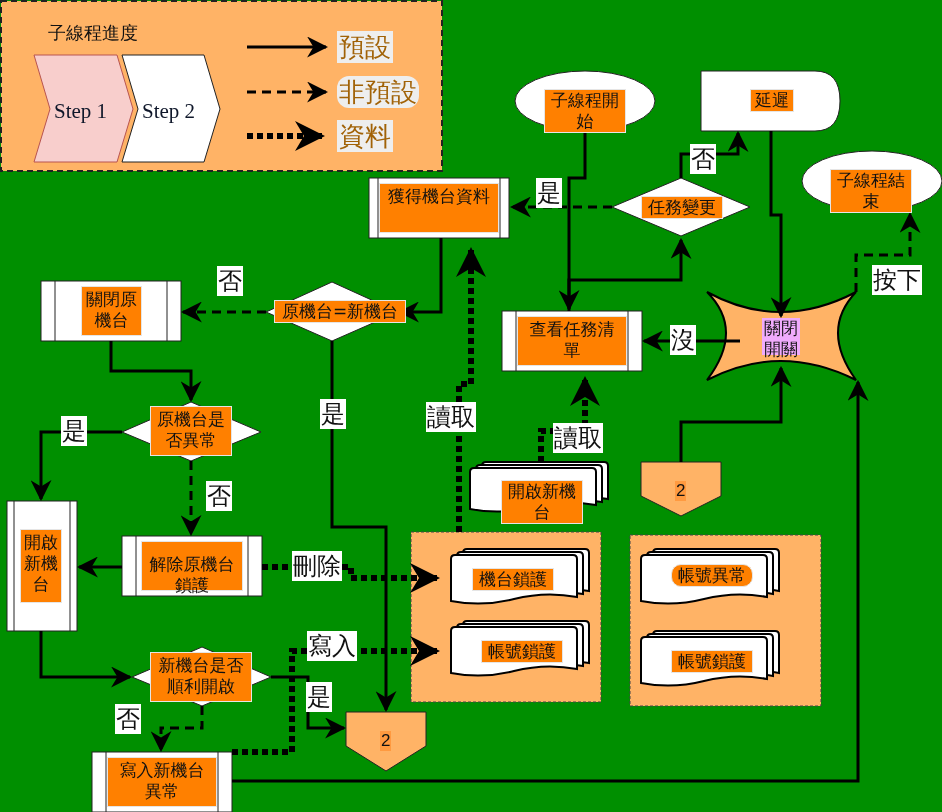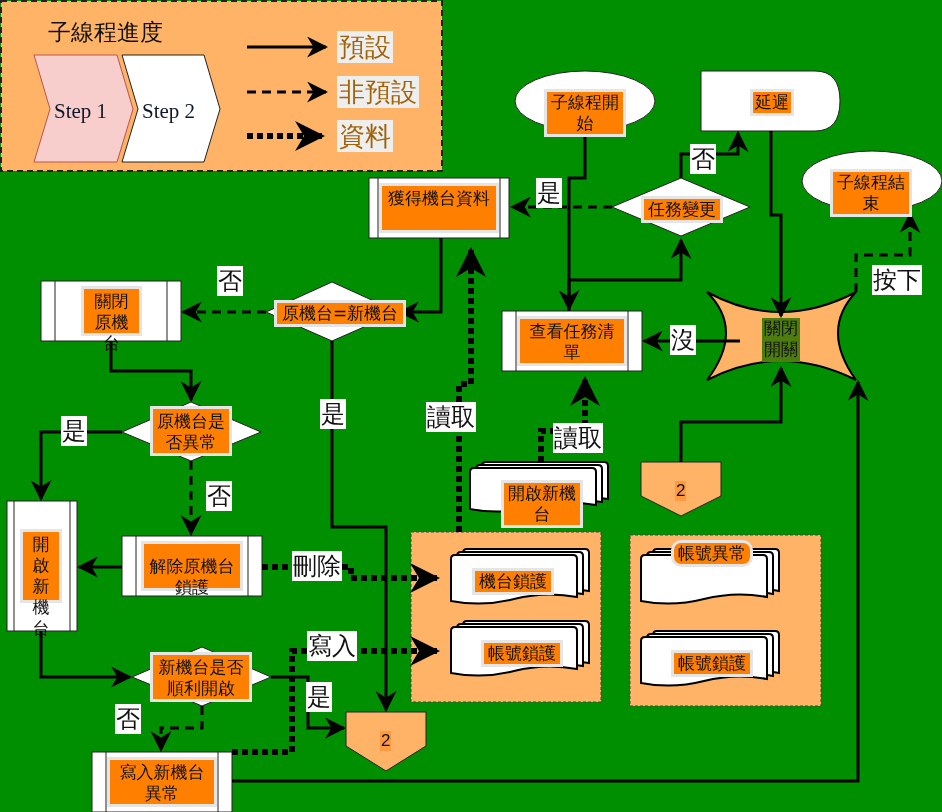--- a/index.html
+++ b/index.html
@@ -1,24 +1,24 @@
 <!DOCTYPE html>
 <html><head>
 <meta charset="utf-8">
 <style>
   html, body { margin:0; padding:0; }
   body { width:942px; height:812px; background:#008f00; position:relative; overflow:hidden;
          font-family:"DejaVu Sans", sans-serif; }
   svg#diagram { position:absolute; left:0; top:0; }
   .lbl { position:absolute; background:#fff; color:#111; font-family:"DejaVu Sans", sans-serif;
          font-size:24px; line-height:30px; padding:0 1px; white-space:nowrap; }
-  .box-text { position:absolute; background:#ff8000; border:3px solid #e5e5e5; color:#111;
+  .box-text { position:absolute; background:#ff8000; border:1px solid #e5e5e5; color:#111;
               font-size:17px; line-height:21px; text-align:center; box-sizing:border-box; }
   .legend-text { position:absolute; background:#eee; color:#a16207; font-size:26px; line-height:32px; padding:0 2px; }
-  .legend-title { position:absolute; color:#111; font-size:23px; line-height:32px;font-family:Liberation Serif, serif; }
+  .legend-title { position:absolute; color:#111; font-size:18px; line-height:32px; }
   .step-text { position:absolute; font-family:Liberation Serif, serif; font-size:21px; color:#0f172a; }
   .conn-text { position:absolute; background:#ff9a40; font-family:"Liberation Sans", sans-serif; font-size:17px; color:#111; padding:0 1px; }
 </style>
 </head>
 <body>
 
 <svg id="diagram" width="942" height="812" viewBox="0 0 942 812">
   <defs>
     <marker id="ah" viewBox="0 0 10 10" refX="9" refY="5" markerWidth="7" markerHeight="7" orient="auto-start-reverse">
       <path d="M0,0 L10,5 L0,10 L3,5 z" fill="#000"></path>
@@ -169,43 +169,43 @@
     <polyline points="541,462 541,431 585,431 585,379" marker-end="url(#ahb)"></polyline>
     <polyline points="262,567 351,567 351,578 437,578" marker-end="url(#ahb)"></polyline>
     <polyline points="232,752 292,752 292,651 437,651" marker-end="url(#ahb)"></polyline>
   </g>
 </svg>
 
 <div class="legend-title" style="left:48px;top:17px;">子線程進度</div>
 <div class="step-text" style="left:54px;top:99px;">Step 1</div>
 <div class="step-text" style="left:142px;top:99px;">Step 2</div>
 <div class="legend-text" style="left:337px;top:31px;">預設</div>
-<div class="legend-text" style="left:337px;top:76px;">非預設</div>
+<div class="legend-text" style="left:337px;top:76px;border-radius:12px;">非預設</div>
 <div class="legend-text" style="left:337px;top:120px;">資料</div>
 
 <div class="box-text" style="left:544px;top:89px;width:82px;">子線程開始</div>
 <div class="box-text" style="left:750px;top:89px;width:44px;">延遲</div>
 <div class="box-text" style="left:830px;top:169px;width:82px;">子線程結束</div>
 <div class="box-text" style="left:641px;top:196px;width:82px;">任務變更</div>
 <div class="box-text" style="left:379px;top:183px;width:120px;height:50px;padding:2px 6px;">獲得機台資料</div>
 <div class="box-text" style="left:517px;top:316px;width:110px;height:50px;padding:2px 4px;">查看任務清單</div>
-<div class="box-text" style="left:762px;top:318px;width:38px;height:44px;background:#4d7c0f;border:none;">關閉開關</div>
+<div class="box-text" style="left:762px;top:318px;width:38px;height:37px;background:#f0abfc;border:none;">關閉開關</div>
 <div class="box-text" style="left:266px;top:300px;width:132px;margin-left:8px;">原機台=新機台</div>
 <div class="box-text" style="left:81px;top:286px;width:61px;height:50px;padding:2px 4px;">關閉原機台</div>
 <div class="box-text" style="left:150px;top:406px;width:82px;height:50px;padding:2px 4px;">原機台是否異常</div>
 <div class="box-text" style="left:20px;top:529px;width:42px;height:74px;padding:2px 3px;">開啟新機台</div>
 <div class="box-text" style="left:141px;top:541px;width:102px;height:50px;padding:12px 5px;">解除原機台鎖護</div>
 <div class="box-text" style="left:150px;top:652px;width:102px;height:50px;padding:2px 5px;">新機台是否順利開啟</div>
 <div class="box-text" style="left:107px;top:757px;width:110px;height:50px;padding:2px 5px;">寫入新機台異常</div>
 <div class="box-text" style="left:501px;top:480px;width:82px;">開啟新機台</div>
 <div class="conn-text" style="left:675px;top:481px;">2</div>
 <div class="conn-text" style="left:380px;top:731px;">2</div>
 <div class="box-text" style="left:472px;top:568px;width:82px;">機台鎖護</div>
 <div class="box-text" style="left:481px;top:640px;width:82px;">帳號鎖護</div>
-<div class="box-text" style="left:671px;top:540px;width:82px;border-radius:10px;">帳號異常</div>
+<div class="box-text" style="left:671px;top:564px;width:82px;border-radius:10px;">帳號異常</div>
 <div class="box-text" style="left:671px;top:650px;width:82px;">帳號鎖護</div>
 
 <div class="lbl" style="left:690px;top:144px;">否</div>
 <div class="lbl" style="left:536px;top:178px;">是</div>
 <div class="lbl" style="left:872px;top:265px;">按下</div>
 <div class="lbl" style="left:670px;top:325px;">沒</div>
 <div class="lbl" style="left:426px;top:402px;">讀取</div>
 <div class="lbl" style="left:553px;top:423px;">讀取</div>
 <div class="lbl" style="left:217px;top:266px;">否</div>
 <div class="lbl" style="left:320px;top:399px;">是</div>

